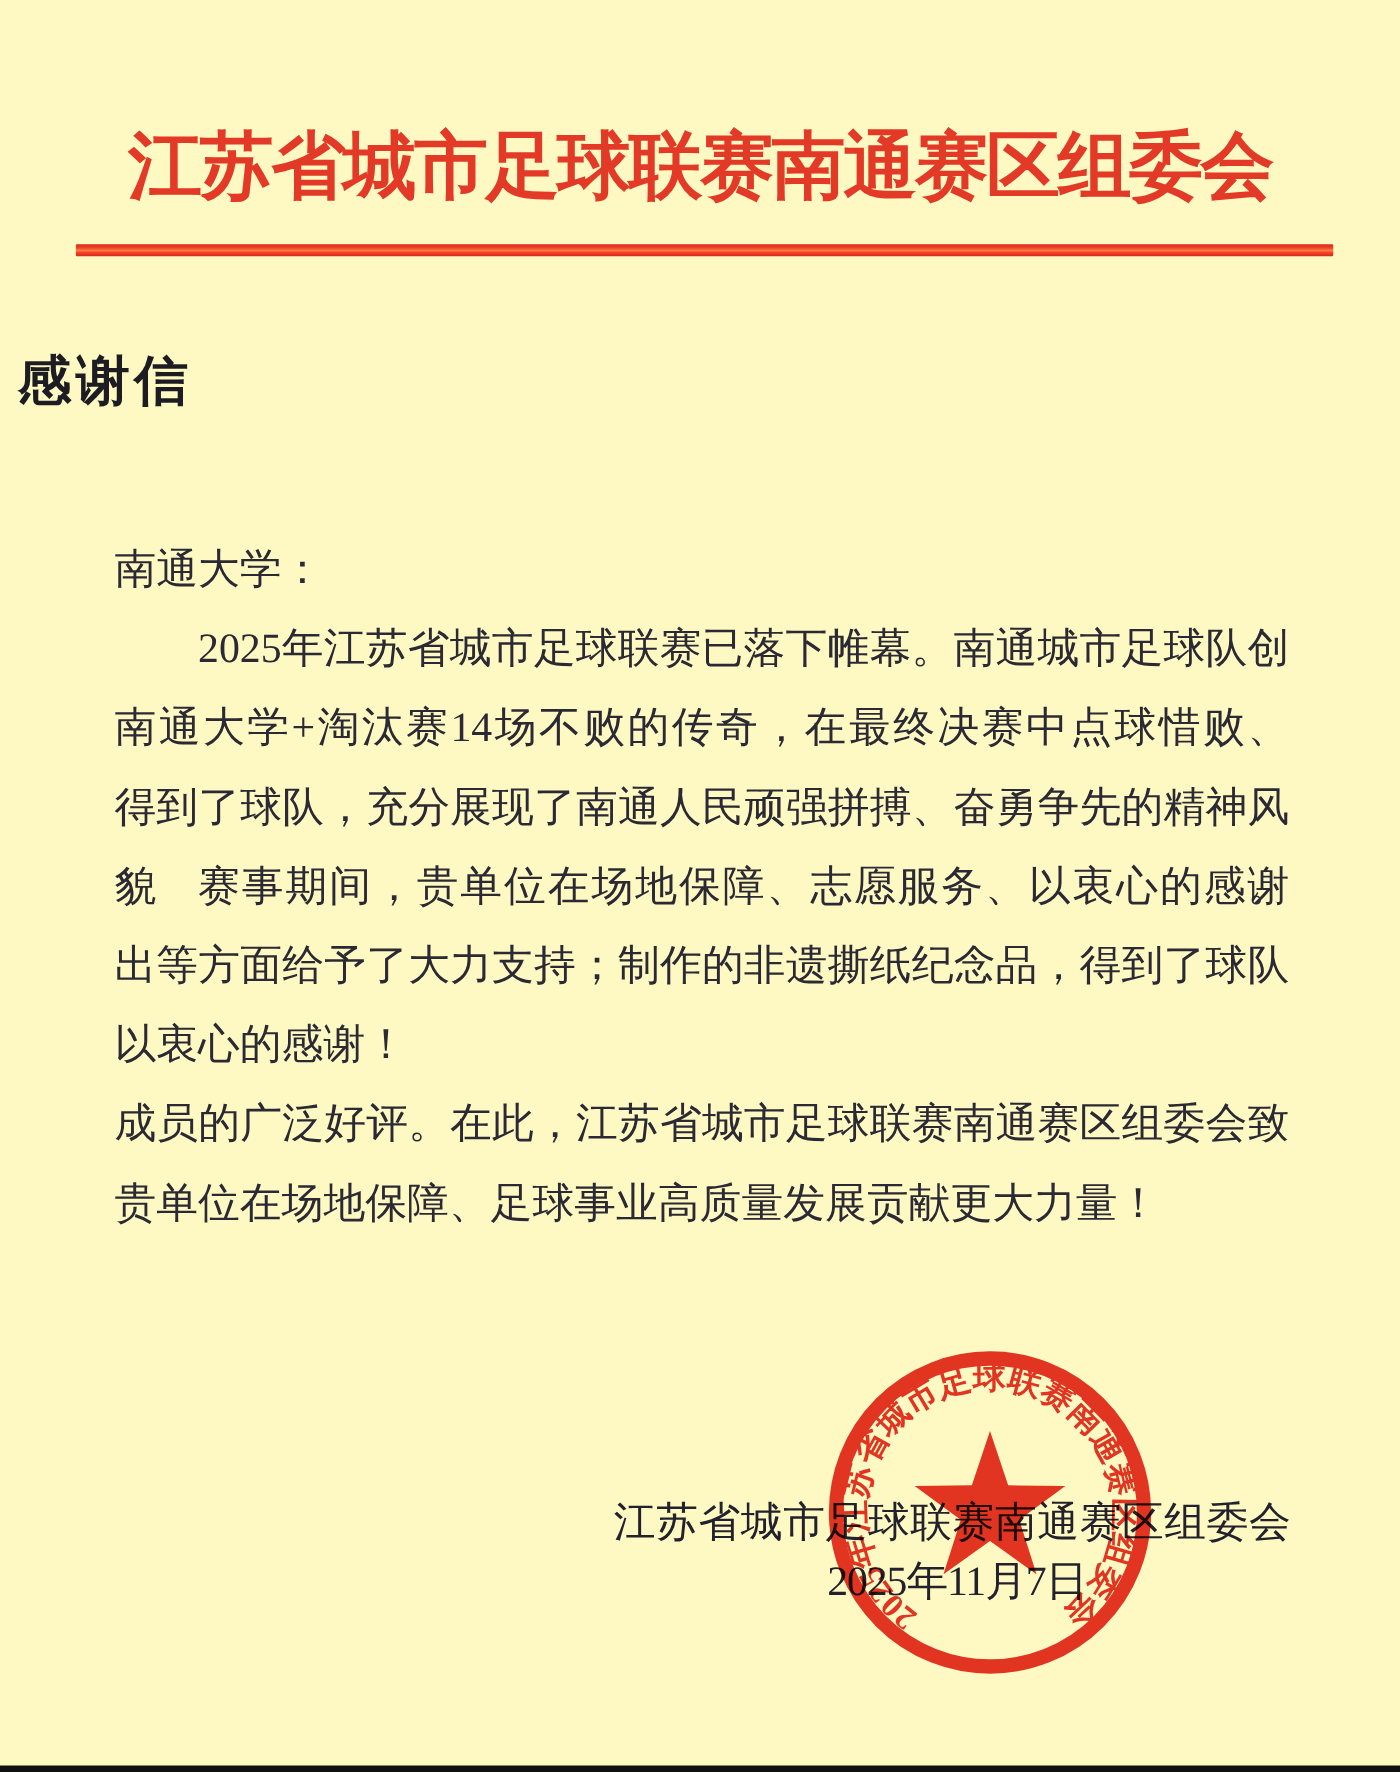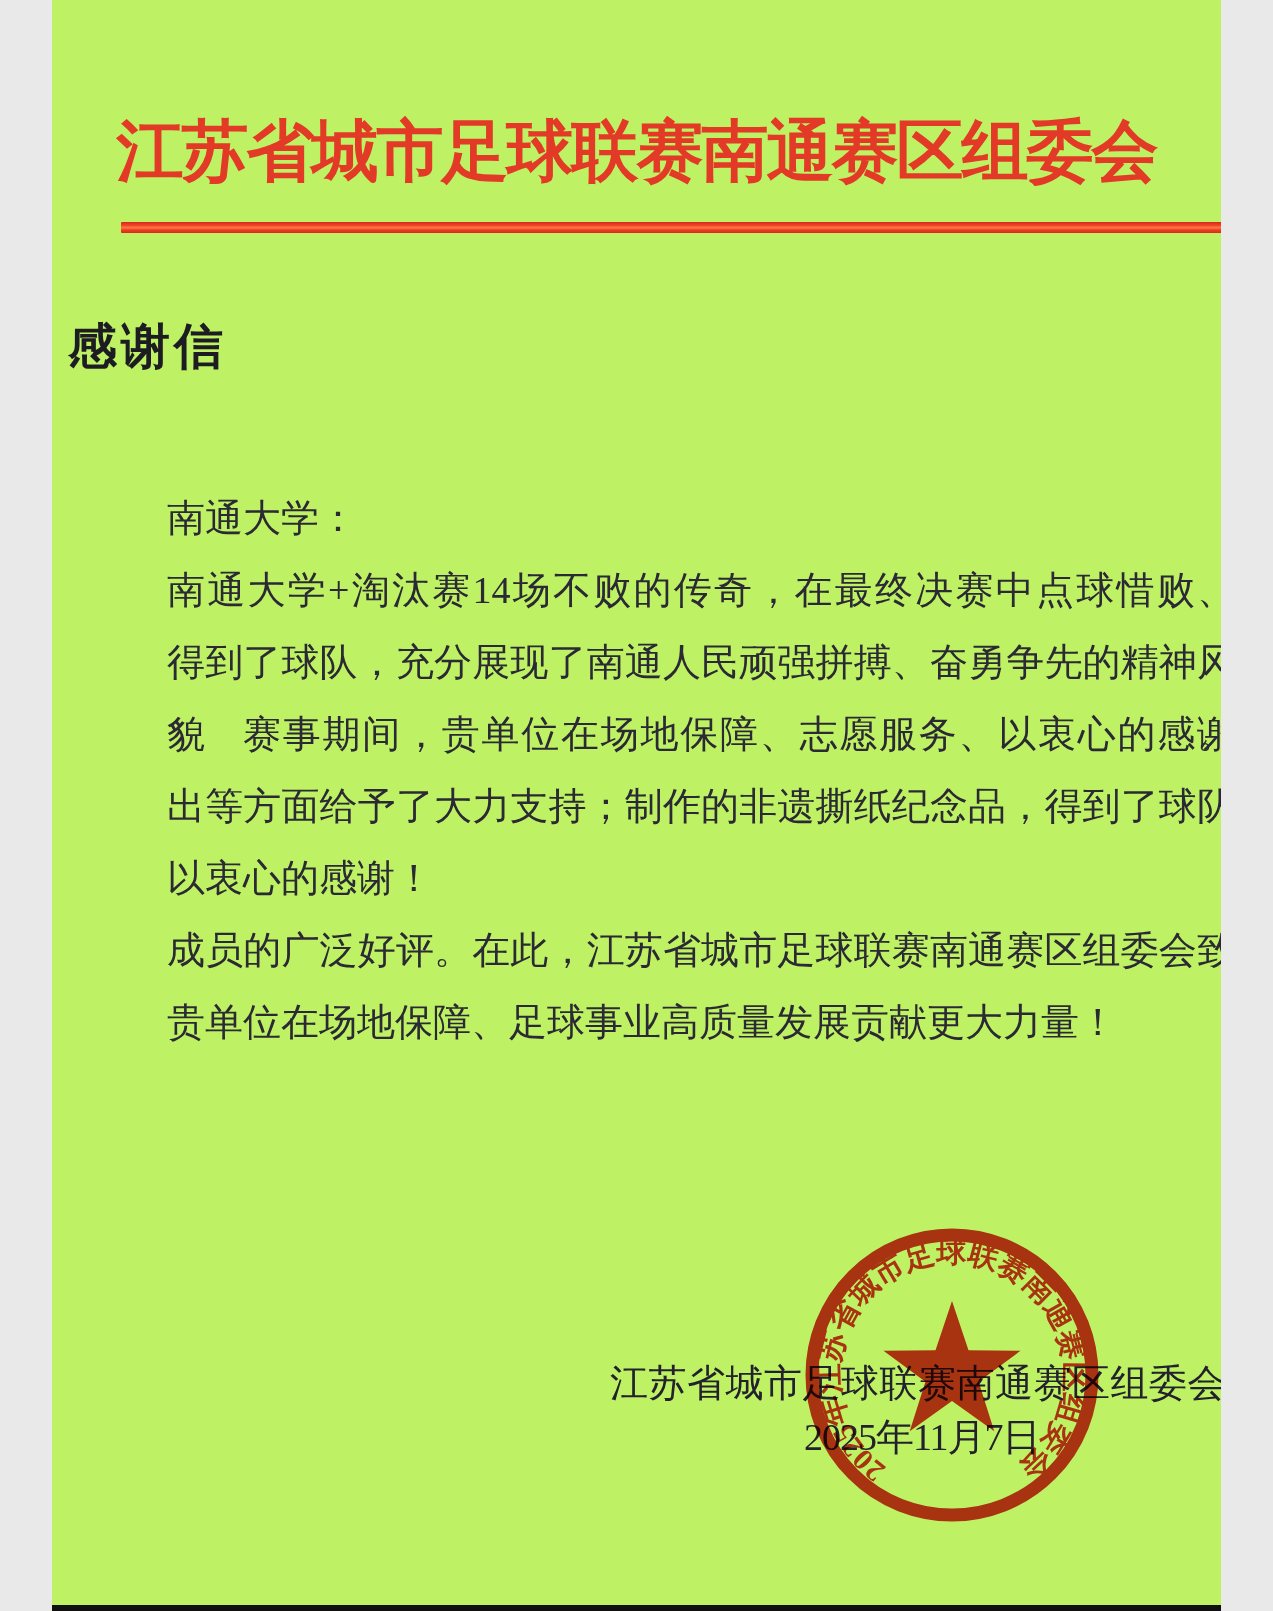--- a/index.html
+++ b/index.html
@@ -1,20 +1,20 @@
 <!DOCTYPE html>
 <html><head>
 <meta charset="utf-8">
 <style>
   html,body{margin:0;padding:0;background:#e9e9e9;}
   .page{
     position:relative;
-    width:1169px;height:1611px;
+    width:1273px;height:1611px;
     margin:0 auto;
-    background:#bef264;
+    background:#fef9c3;
     overflow:hidden;
     font-family:"Liberation Serif","DejaVu Serif",serif;
   }
   .org-header{
     position:absolute;top:106px;left:0;width:100%;
     text-align:center;
     font-size:67px;font-weight:bold;
     letter-spacing:-2px;
     color:#e23a26;
     white-space:nowrap;
@@ -25,21 +25,21 @@
     background:linear-gradient(180deg,#d8281d 0%,#ef4326 30%,#ff7a45 52%,#ef3d23 72%,#d8281d 100%);
     border-radius:1px;
   }
   .letter-title{
     position:absolute;top:314px;left:16px;width:100%;
     font-size:49px;font-weight:bold;
     letter-spacing:4px;
     color:#1d1c22;
   }
   .body-block{
-    position:absolute;left:115px;top:482px;width:1068px;
+    position:absolute;left:104px;top:482px;width:1068px;
     color:#2b2933;
   }
   .body-line{
     height:72px;line-height:72px;
     font-size:38px;
     white-space:nowrap;
   }
   .body-line.justify{
     white-space:normal;
     text-align:justify;
@@ -74,20 +74,21 @@
 
   <div class="org-header">江苏省城市足球联赛南通赛区组委会</div>
 
   <div class="red-rule"></div>
 
   <div class="letter-title">感谢信</div>
 
   <div class="body-block">
     <div class="body-line">南通大学：</div>
     <div id="body-lines-container">
+        <div class="body-line justify indent">2025年江苏省城市足球联赛已落下帷幕。南通城市足球队创</div>
         <div class="body-line justify">南通大学+淘汰赛14场不败的传奇，在最终决赛中点球惜败、</div>
         <div class="body-line justify">得到了球队，充分展现了南通人民顽强拼搏、奋勇争先的精神风貌。</div>
         <div class="body-line justify indent">赛事期间，贵单位在场地保障、志愿服务、以衷心的感谢</div>
         <div class="body-line justify">出等方面给予了大力支持；制作的非遗撕纸纪念品，得到了球队</div>
         <div class="body-line">以衷心的感谢！</div>
         <div class="body-line justify">成员的广泛好评。在此，江苏省城市足球联赛南通赛区组委会致</div>
         <div class="body-line">贵单位在场地保障、足球事业高质量发展贡献更大力量！</div>
       </div>
   </div>
 

